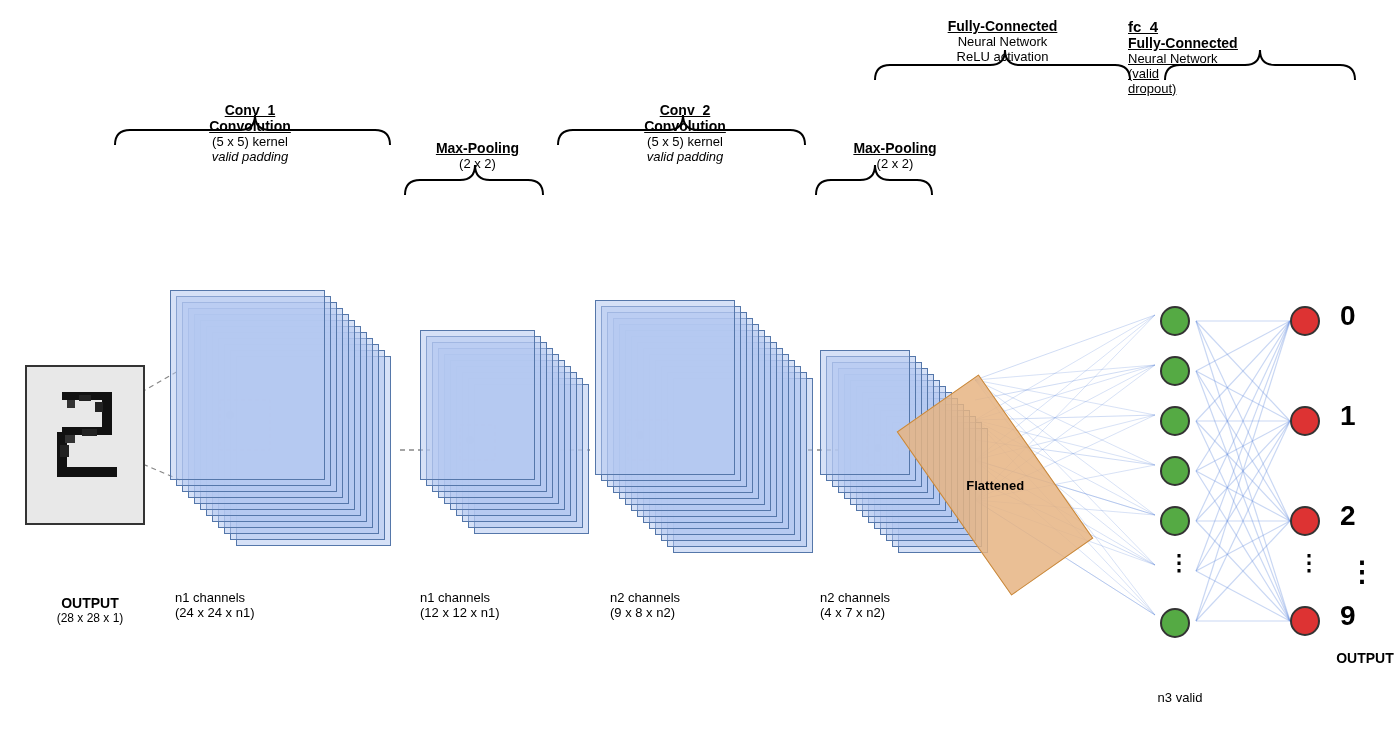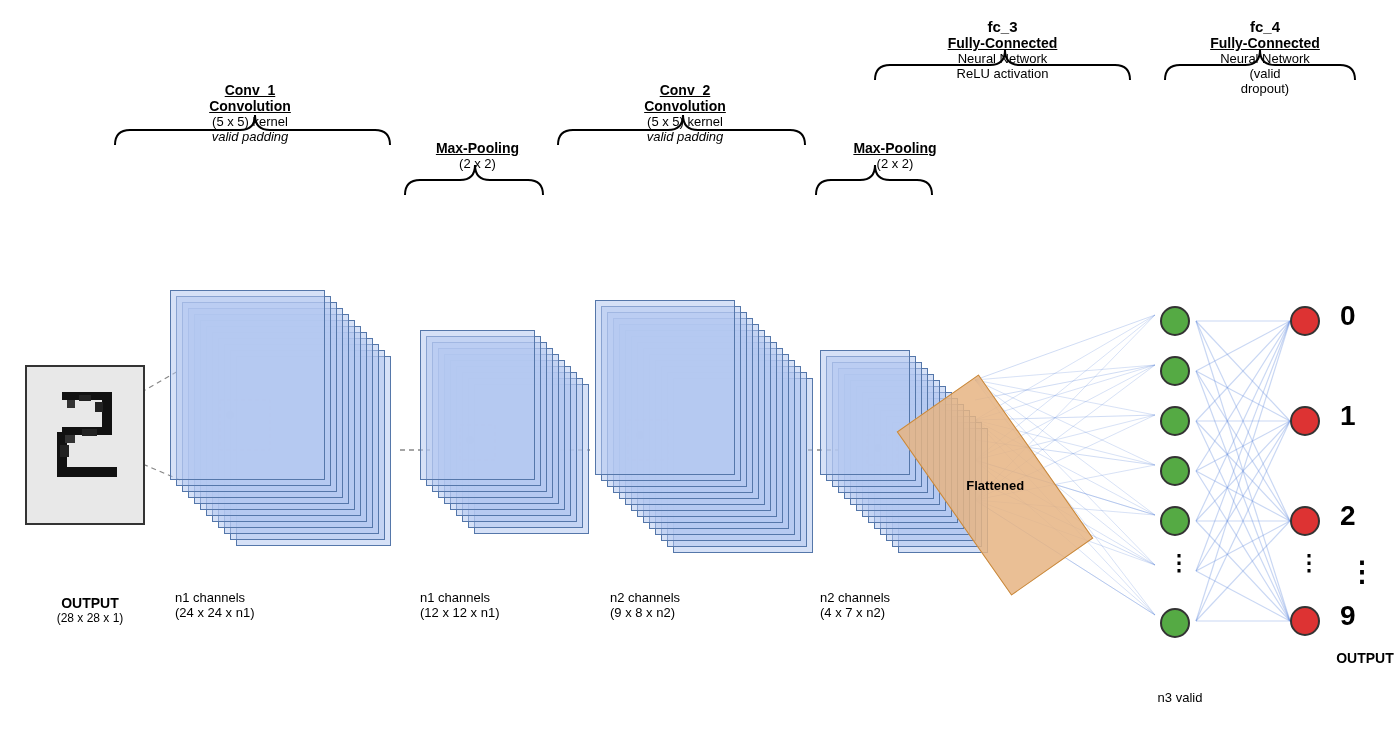--- a/index.html
+++ b/index.html
@@ -21,20 +21,21 @@
     
     .label-block {
       position: absolute;
       text-align: center;
       font-size: 13px;
     }
     .label-block .title {
       font-weight: bold;
       text-decoration: underline;
       font-size: 14px;
+      margin-top: 20px;
     }
     .label-block .italic {
       font-style: italic;
     }
 
     
     .fmap-stack {
       position: absolute;
     }
     .fmap-layer {
@@ -341,27 +342,26 @@
   <div class="caption" style="left:820px; top:590px; width:200px;">
     <div>n2 channels</div>
     <div>(4 x 7 x n2)</div>
   </div>
 
   <div class="flattened-box" style="left:945px; top:385px; width:100px; height:200px;">
     <span style="transform:rotate(35deg); display:block;">Flattened</span>
   </div>
 
   <div class="label-block" style="left:875px; top:18px; width:255px; text-align:center;">
-    <div style="font-weight:bold; font-size:15px;">fc_3</div>
     <div style="font-weight:bold; text-decoration:underline; font-size:14px;">Fully-Connected</div>
     <div>Neural Network</div>
     <div>ReLU activation</div>
   </div>
 
-  <div class="label-block" style="left:1165px; top:18px; width:200px; text-align:center;">
+  <div class="label-block" style="left:1128px; top:18px; width:200px; text-align:left;text-decoration:underline;">
     <div style="font-weight:bold; font-size:15px;">fc_4</div>
     <div style="font-weight:bold; text-decoration:underline; font-size:14px;">Fully-Connected</div>
     <div>Neural Network</div>
     <div>(valid</div>
     <div>dropout)</div>
   </div>
 
   <div class="nn-node green" style="width:30px;height:30px;left:1160px;top:306px;"></div>
   <div class="nn-node green" style="width:30px;height:30px;left:1160px;top:356px;"></div>
   <div class="nn-node green" style="width:30px;height:30px;left:1160px;top:406px;"></div>

